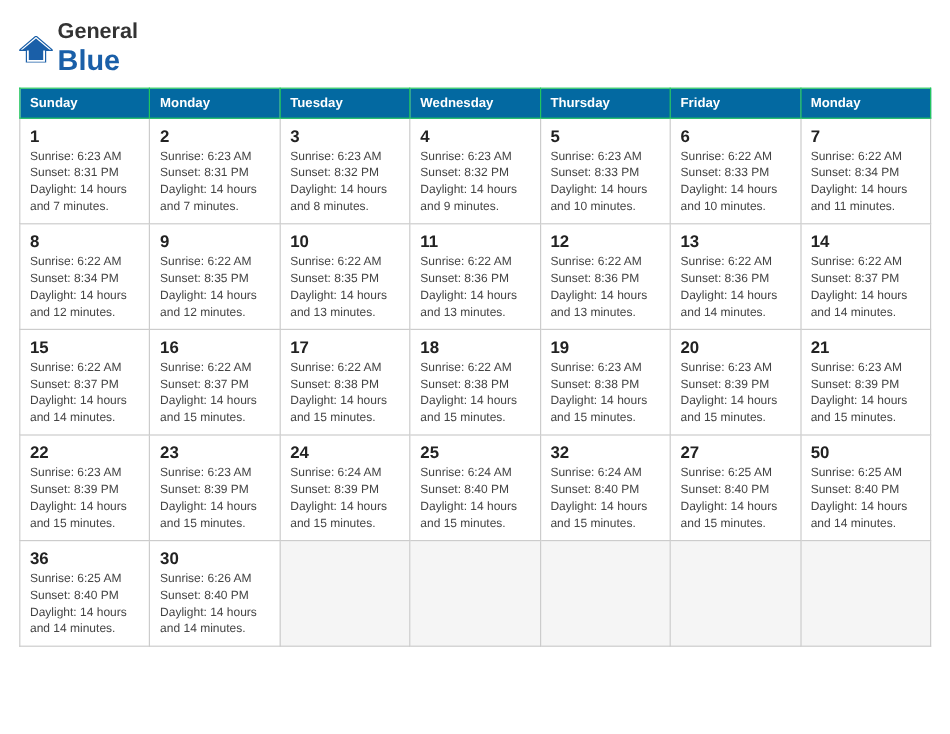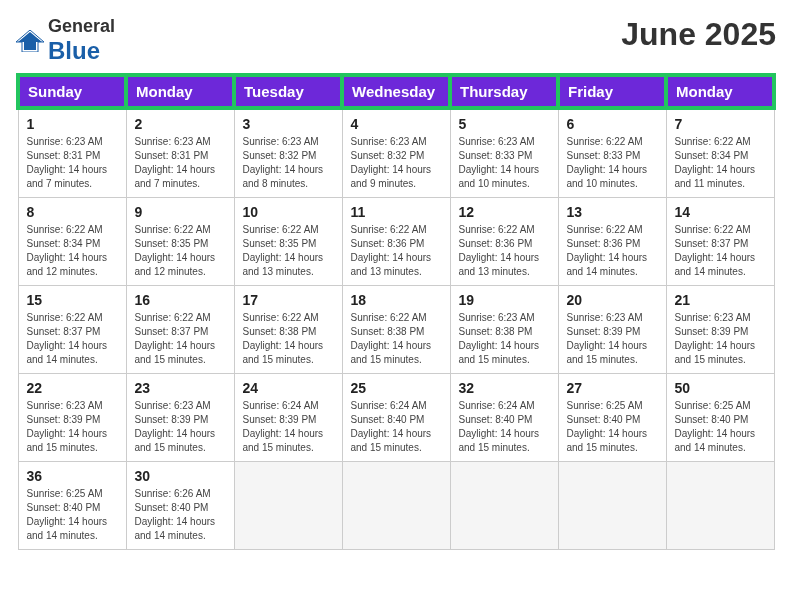--- a/index.html
+++ b/index.html
@@ -6,21 +6,21 @@
     body {
       font-family: Arial, sans-serif;
       background: #fff;
       width: 792px;
       min-height: 612px;
       padding: 16px;
     }
     .header-area {
       display: flex;
       justify-content: space-between;
-      align-items: flex-start;
+      align-items: center;
       margin-bottom: 8px;
     }
     .logo {
       display: flex;
       align-items: center;
       gap: 4px;
     }
     .logo-icon {
       width: 28px;
       height: 22px;
@@ -36,27 +36,27 @@
     .location-title {
       font-size: 16px;
       color: #555;
     }
     .calendar {
       width: 100%;
       border-collapse: collapse;
       border: 1px solid #ccc;
     }
     .calendar th {
-      background-color: #6d28d9;
+      background-color: #0369a1;
       color: #fff;
       text-align: left;
       padding: 6px 8px;
-      font-size: 15px;
+      font-size: 11px;
       font-weight: bold;
-      border: 4px solid #22c55e;
+      border: 1px solid #22c55e;
     }
     .calendar td {
       vertical-align: top;
       padding: 6px 8px;
       border: 1px solid #ccc;
       font-size: 10.5px;
       color: #333;
       width: calc(100% / 7);
       min-height: 80px;
       background: #fff;
@@ -85,21 +85,20 @@
     <svg class="logo-icon" viewBox="0 0 28 22" xmlns="http://www.w3.org/2000/svg">
       <polygon points="14,2 26,12 20,12 20,20 8,20 8,12 2,12" fill="#1a5fa8"></polygon>
       <polygon points="14,0 28,12 22,12 22,22 6,22 6,12 0,12" fill="none" stroke="#1a5fa8" stroke-width="1"></polygon>
     </svg>
     <div>
       <span style="font-size:18px;font-weight:bold;color:#333;">General</span><br>
       <span style="font-size:24px;font-weight:bold;color:#1a5fa8;">Blue</span>
     </div>
   </div>
   <div class="title-area">
-    <div class="month-title">June 2025</div>
   </div>
 </div>
 
 <table class="calendar">
   <thead>
     <tr>
     <th>Sunday</th>
         <th>Monday</th>
         <th>Tuesday</th>
         <th>Wednesday</th>

